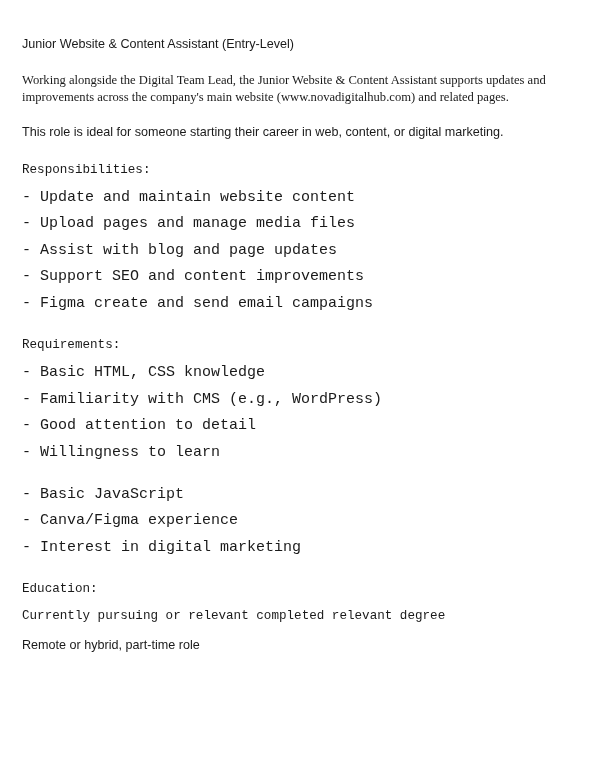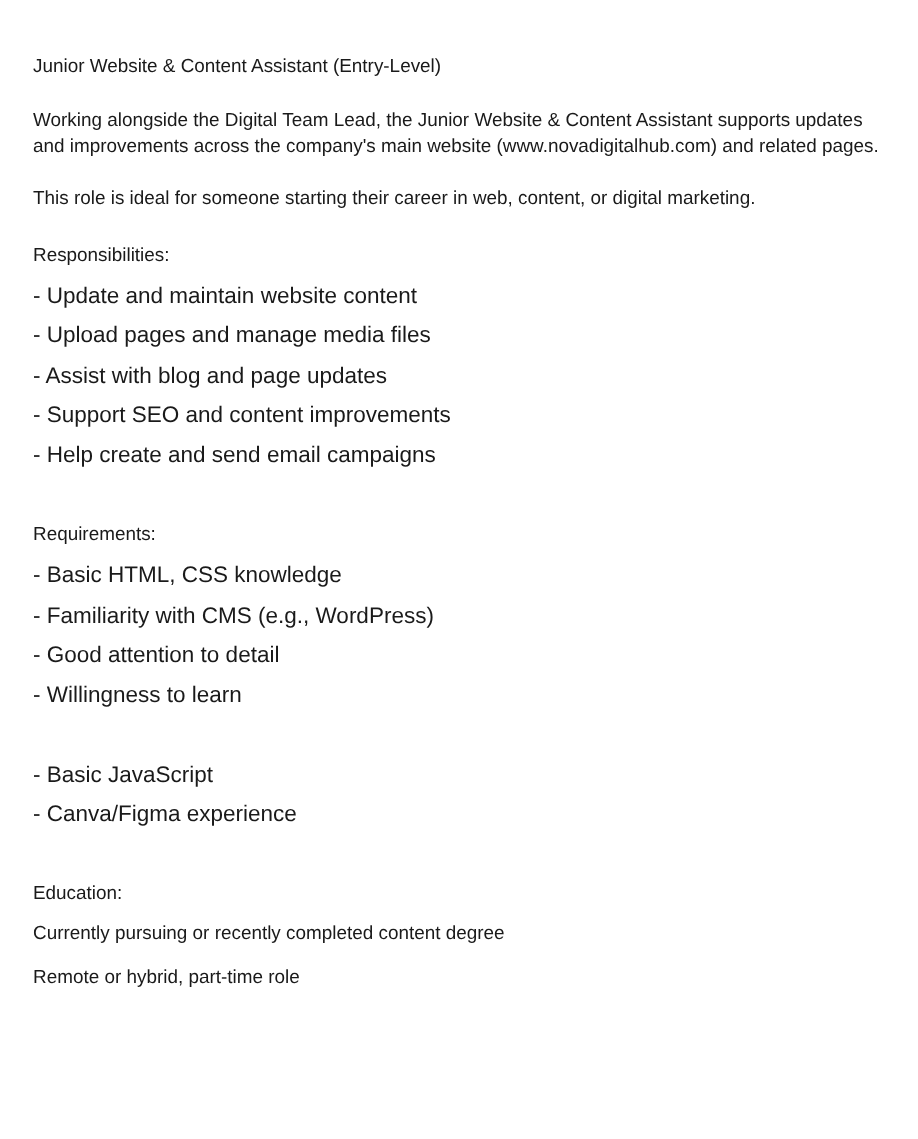--- a/index.html
+++ b/index.html
@@ -31,30 +31,32 @@
     line-height: 17px;
     margin: 0 0 19px 0;
     white-space: nowrap;
   }
 
   .para {
     font-size: 12.6px;
     line-height: 17.2px;
     margin: 0 0 18px 0;
     max-width: 568px;
+    font-family: Liberation Serif, serif;
   }
 
   .para-single {
     font-size: 12.6px;
     line-height: 17.2px;
     margin: 0 0 20px 0;
   }
 
   .section {
-    margin: 15px 0 11px 0;
+    margin: 4px 0 11px 0;
+    font-family: Liberation Mono, monospace;
   }
 
   .section-heading {
     font-size: 12.6px;
     line-height: 17px;
     margin: 0 0 10px 0;
   }
 
   .bullet-list {
     list-style: none;
@@ -96,21 +98,21 @@
 
   <div class="para-single">This role is ideal for someone starting their career in web, content, or digital marketing.</div>
 
   <div class="section">
     <div class="section-heading">Responsibilities:</div>
     <ul class="bullet-list">
       <li class="bullet-item">- Update and maintain website content</li>
       <li class="bullet-item">- Upload pages and manage media files</li>
       <li class="bullet-item">- Assist with blog and page updates</li>
       <li class="bullet-item">- Support SEO and content improvements</li>
-      <li class="bullet-item">- Help create and send email campaigns</li>
+      <li class="bullet-item">- Figma create and send email campaigns</li>
     </ul>
   </div>
 
   <div class="gap-section"></div>
 
   <div class="section">
     <div class="section-heading">Requirements:</div>
     <ul class="bullet-list">
       <li class="bullet-item">- Basic HTML, CSS knowledge</li>
       <li class="bullet-item">- Familiarity with CMS (e.g., WordPress)</li>
@@ -118,25 +120,26 @@
       <li class="bullet-item">- Willingness to learn</li>
     </ul>
   </div>
 
   <div class="gap-section"></div>
 
   <div class="section">
     <ul class="bullet-list">
       <li class="bullet-item">- Basic JavaScript</li>
       <li class="bullet-item">- Canva/Figma experience</li>
+      <li class="bullet-item">- Interest in digital marketing</li>
     </ul>
   </div>
 
   <div class="gap-section"></div>
 
   <div class="section">
     <div class="section-heading">Education:</div>
-    <div class="edu-line">Currently pursuing or recently completed content degree</div>
+    <div class="edu-line">Currently pursuing or relevant completed relevant degree</div>
   </div>
 
   <div class="closing">Remote or hybrid, part-time role</div>
 
 </div>
 
 </body></html>

